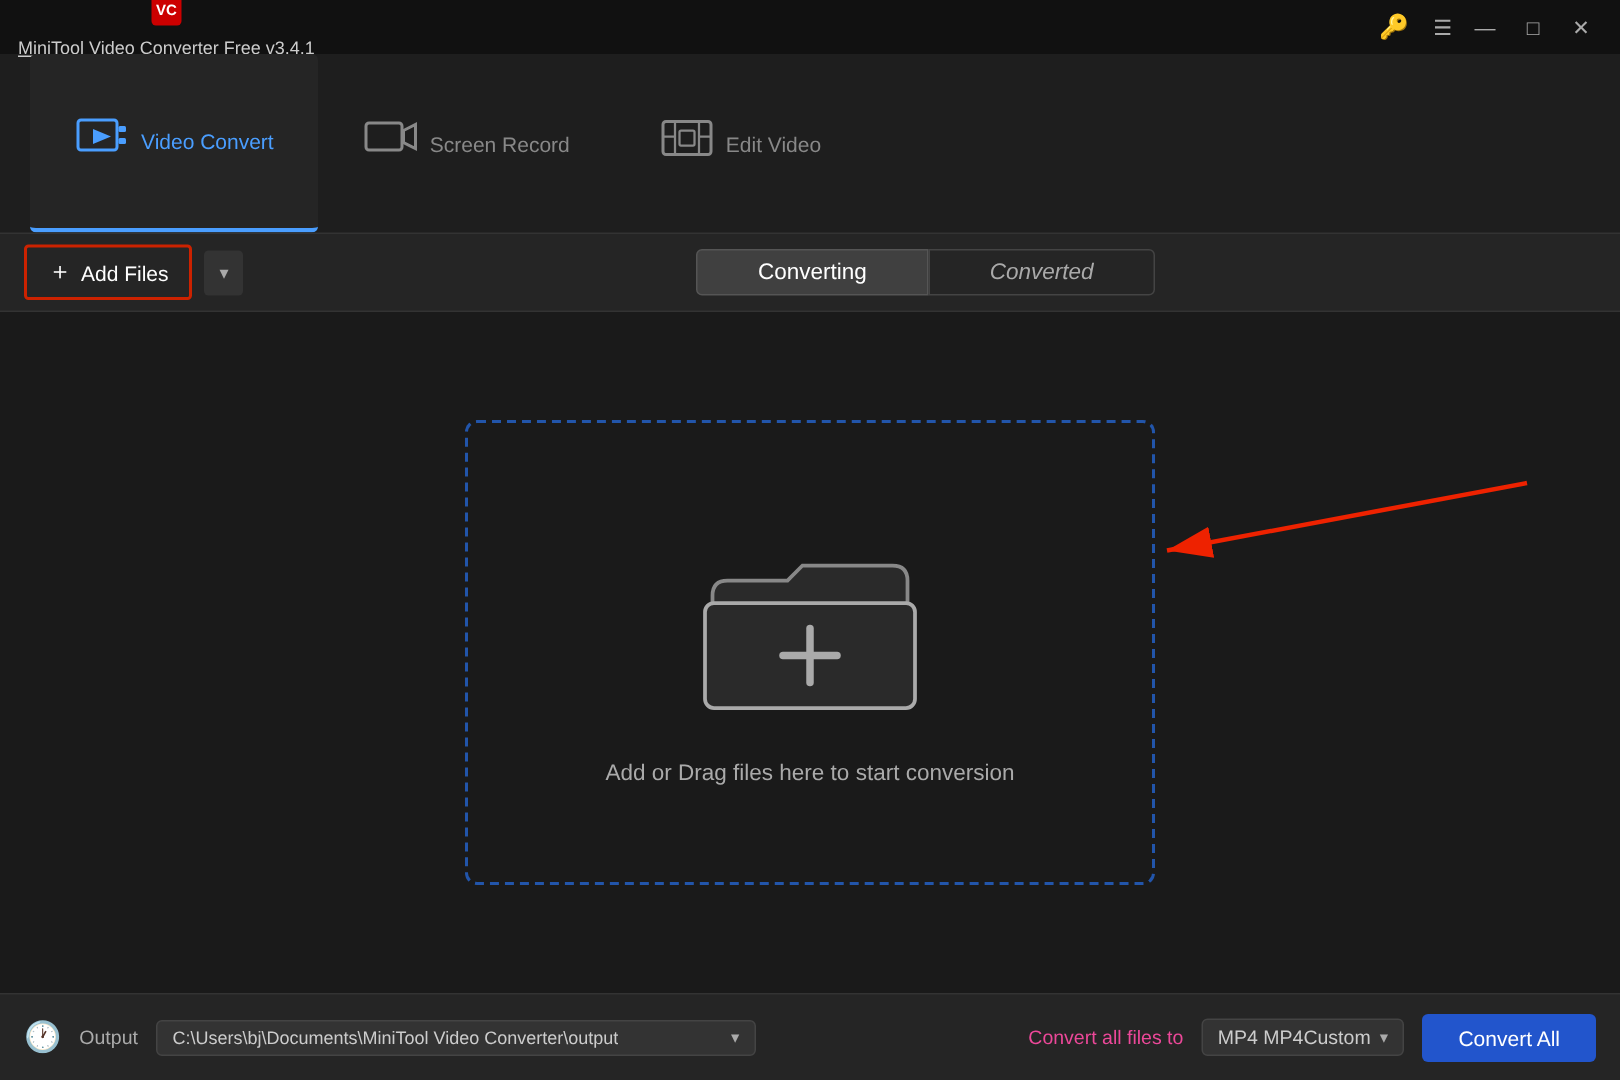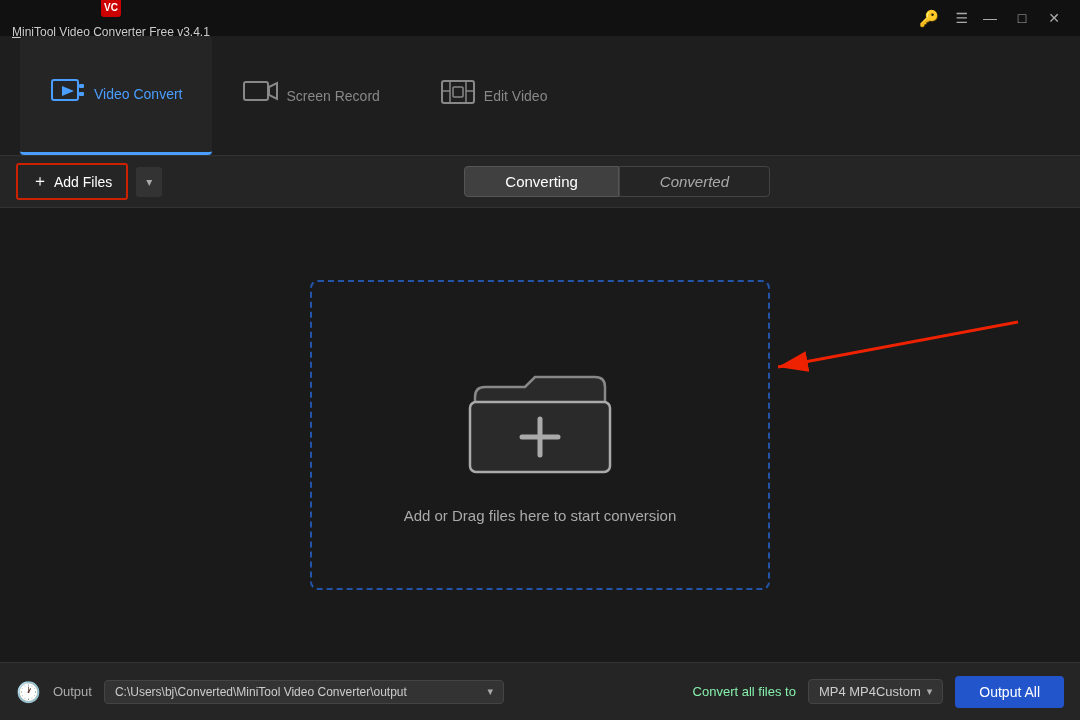--- a/index.html
+++ b/index.html
@@ -234,21 +234,21 @@
       overflow: hidden;
       text-overflow: ellipsis;
     }
     #output-dropdown-arrow {
       color: #aaa;
       font-size: 11px;
       margin-left: 6px;
     }
 
     #convert-all-label {
-      color: #86efac;
+      color: #ec4899;
       font-size: 13px;
       white-space: nowrap;
       margin-left: auto;
     }
     #format-select {
       display: flex;
       align-items: center;
       background: #333;
       border: 1px solid #444;
       border-radius: 4px;
@@ -383,23 +383,23 @@
       </defs>
       <line x1="270" y1="10" x2="30" y2="55" stroke="#ee2200" stroke-width="3" marker-end="url(#arrowhead)"></line>
     </svg>
   </div>
 </div>
 
 <div id="bottom-bar">
   <span id="clock-icon-wrap">🕐</span>
   <span id="output-label">Output</span>
   <div id="output-path-wrap">
-    <span id="output-path">C:\Users\bj\Converted\MiniTool Video Converter\output</span>
+    <span id="output-path">C:\Users\bj\Documents\MiniTool Video Converter\output</span>
     <span id="output-dropdown-arrow">▾</span>
   </div>
 
   <span id="convert-all-label">Convert all files to</span>
   <div id="format-select">
     <span id="format-text">MP4 MP4Custom</span>
     <span id="format-arrow">▾</span>
   </div>
-  <button id="convert-all-btn">Output All</button>
+  <button id="convert-all-btn">Convert All</button>
 </div>
 
 </body></html>

